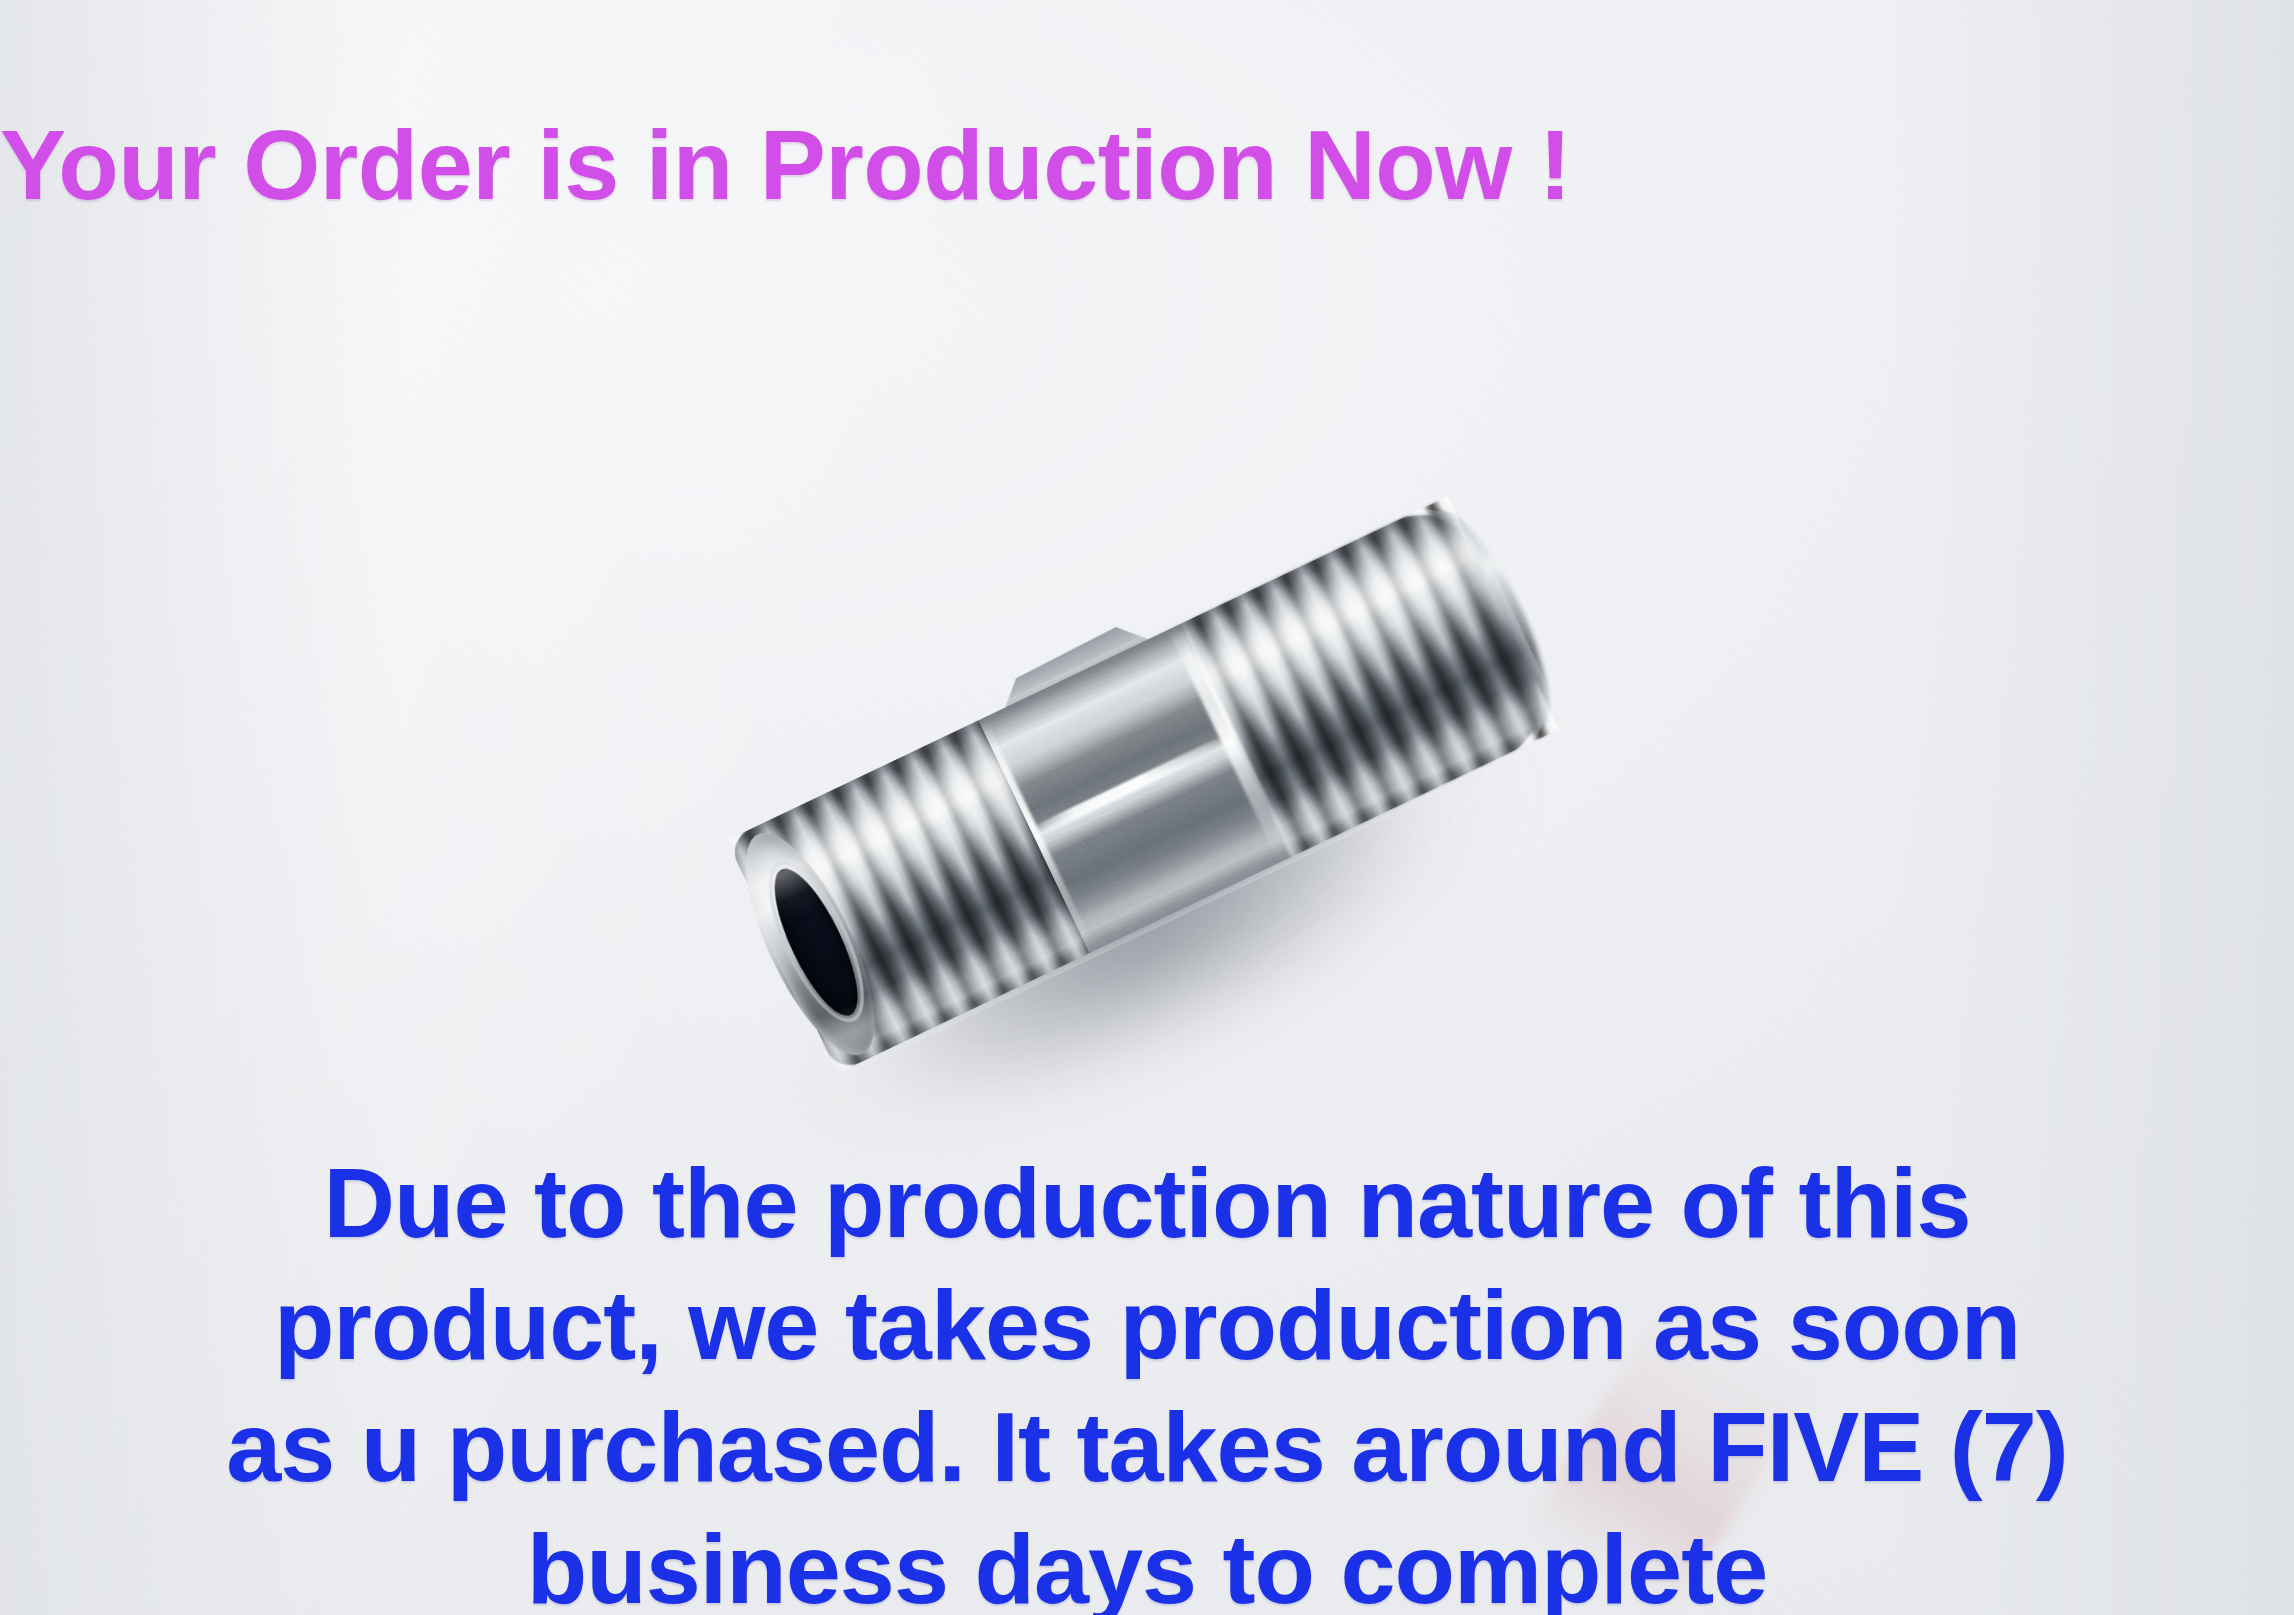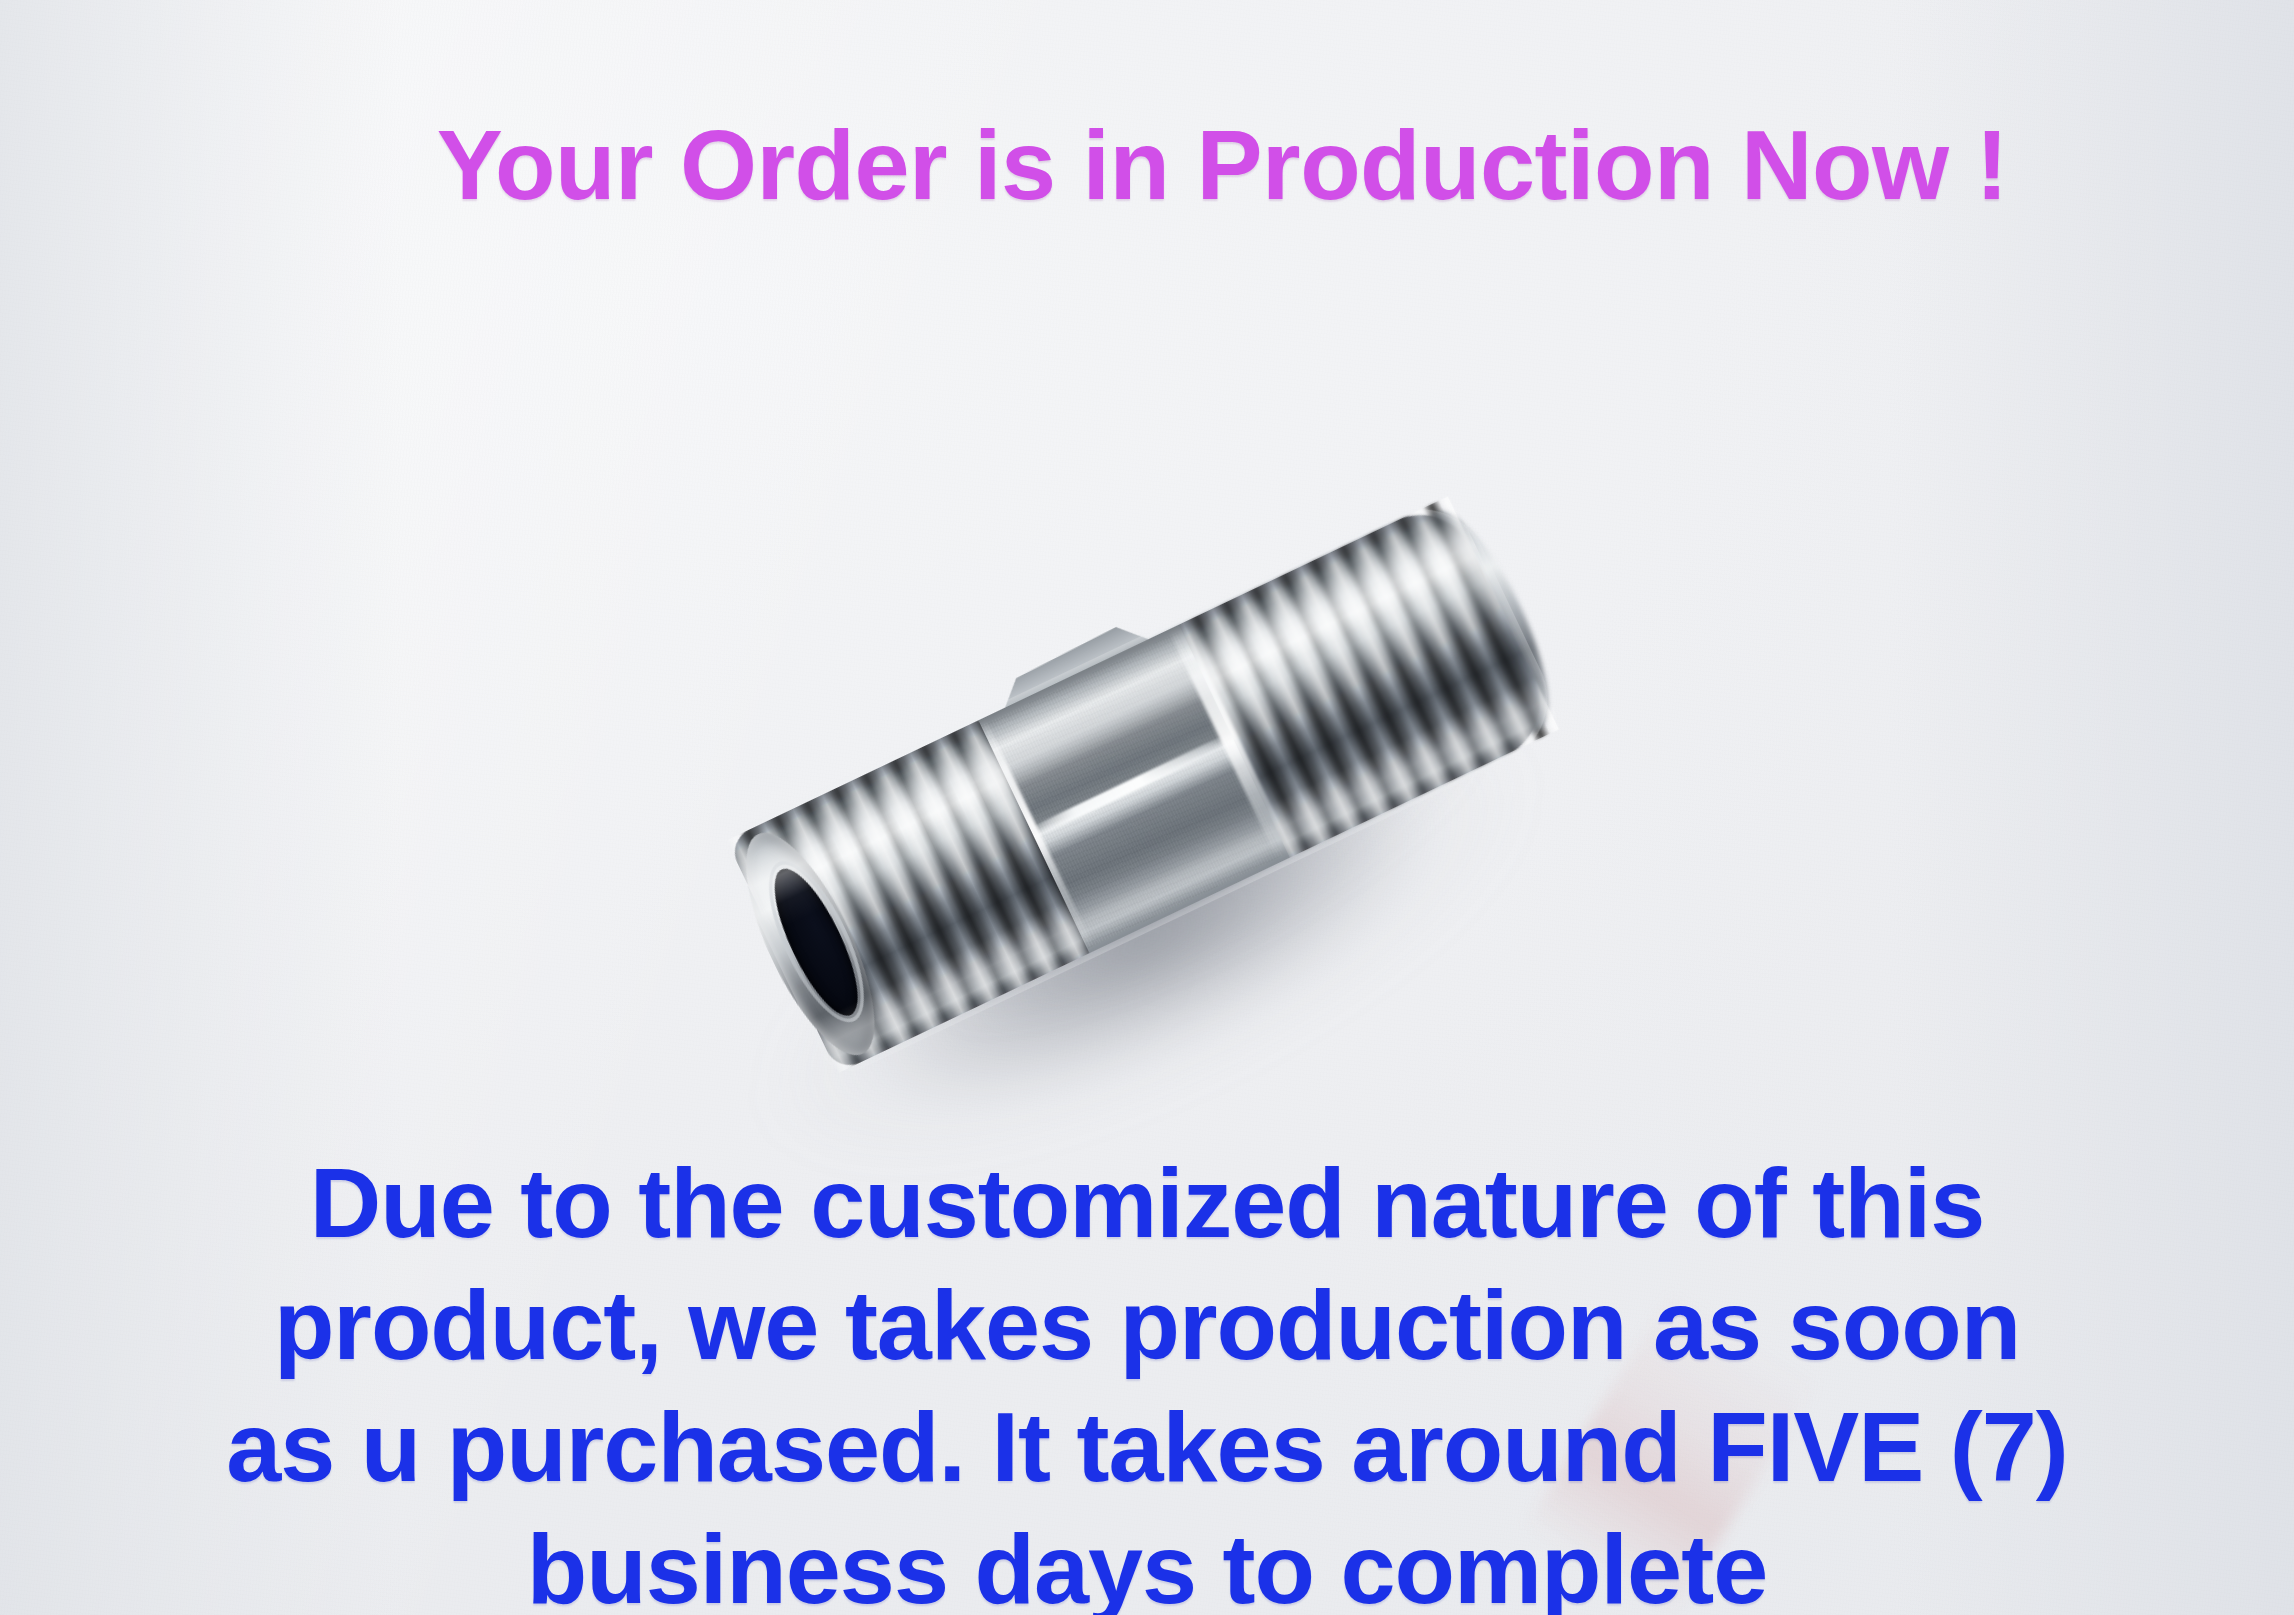--- a/index.html
+++ b/index.html
@@ -316,21 +316,21 @@
     border-radius: 29px 67px 67px 29px;
     pointer-events: none;
   }
 
   
   #headline {
     position: absolute;
     left: 0;
     top: 113px;
     width: 2008px;
-    text-align: right;
+    text-align: left;
     font-size: 99px;
     line-height: 1.06;
     font-weight: 700;
     letter-spacing: -0.5px;
     color: #d14fe8;
     white-space: nowrap;
     text-shadow: 0 1.9px 1.9px rgba(120,40,140,0.16);
   }
 
   #body-copy {
@@ -384,20 +384,20 @@
       <div id="bore-lip"></div>
       <div id="bore"></div>
 
       <div id="part-sheen"></div>
       <div id="part-defocus"></div>
       <div id="part-edge-soft"></div>
     </div>
   </div>
 
   <div id="body-copy" style="color: rgb(27, 49, 232);">
-    <span class="line">Due to the customized nature of this</span>
+    <span class="line">Due to the production nature of this</span>
     <span class="line">product, we takes production as soon</span>
     <span class="line">as u purchased. It takes around FIVE (7)</span>
     <span class="line">business days to complete</span>
   </div>
 
 </div>
 
 
 </body></html>

